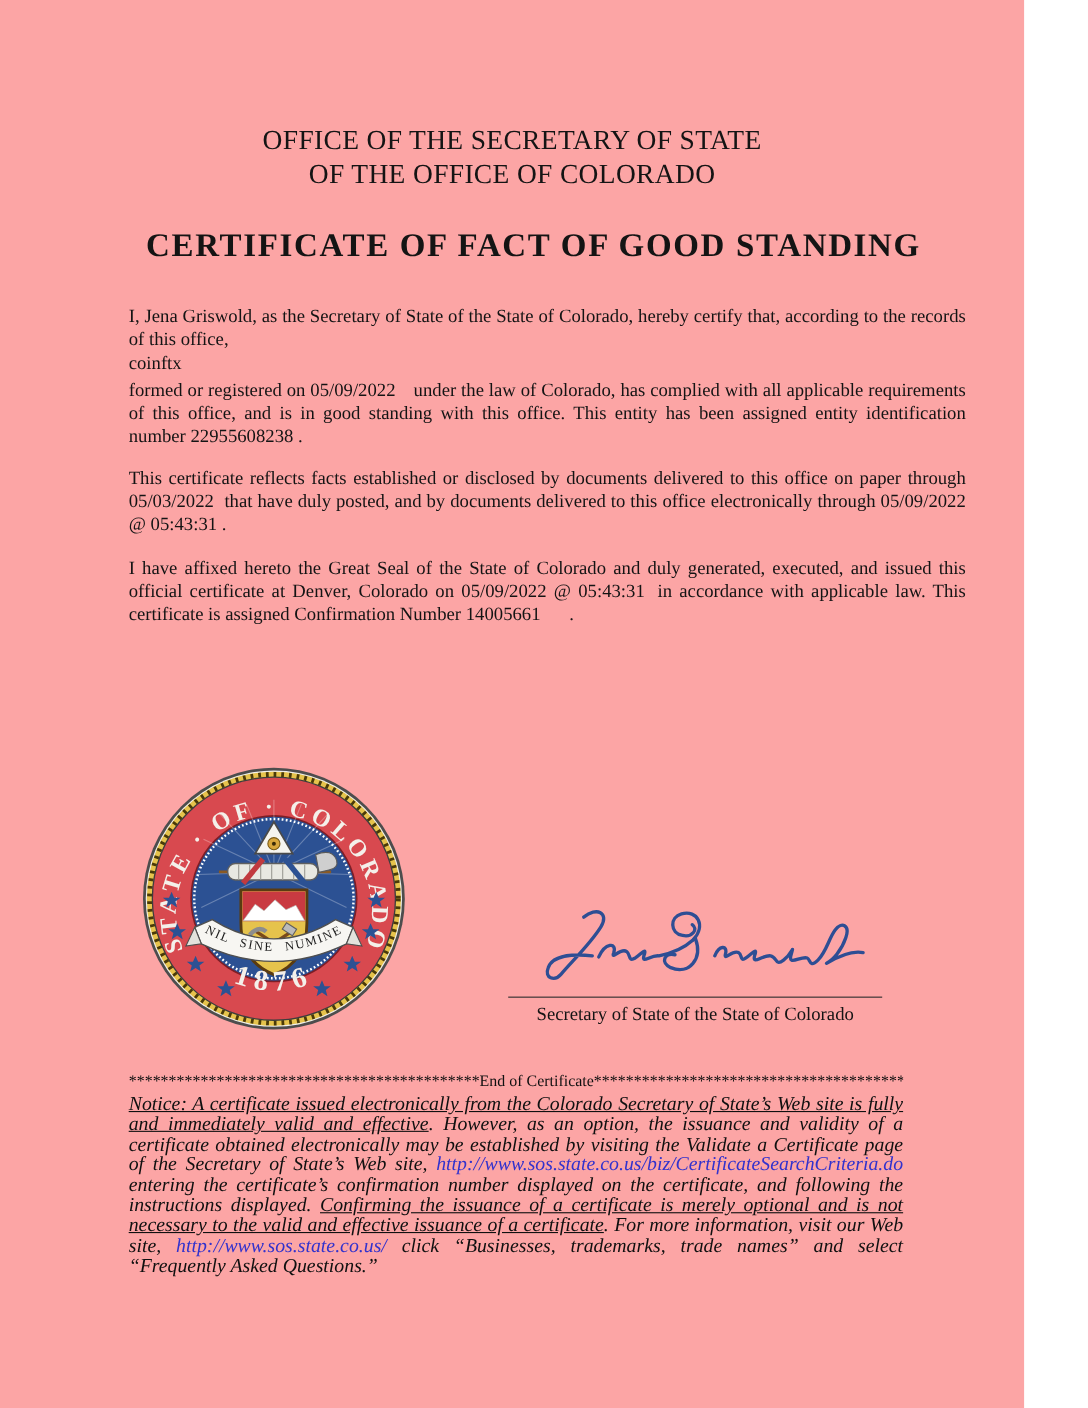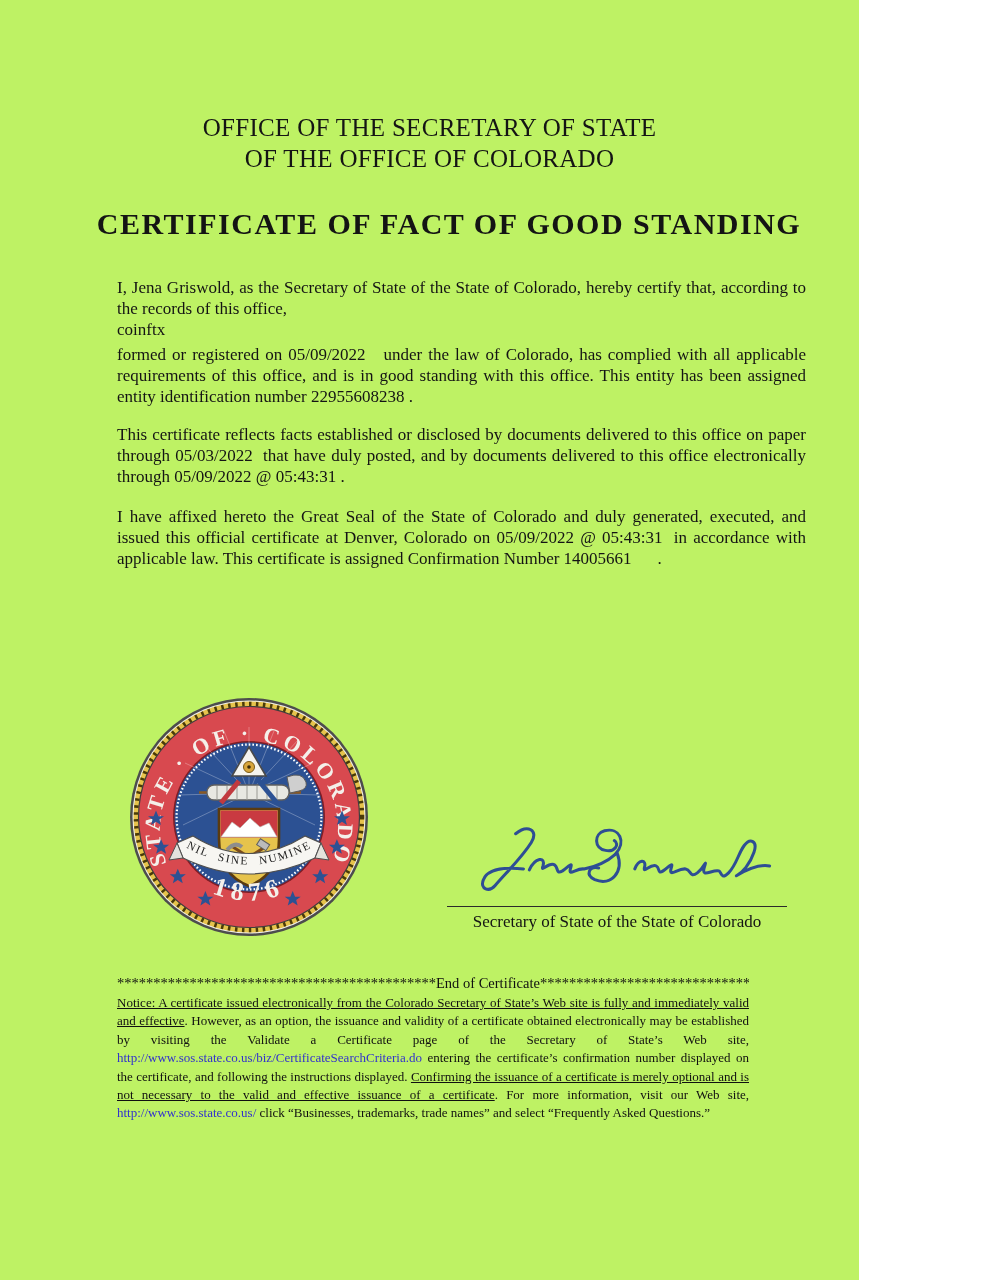--- a/index.html
+++ b/index.html
@@ -1,44 +1,44 @@
 <!DOCTYPE html>
 <html><head>
 <meta charset="utf-8">
 <style>
   html,body { margin:0; padding:0; background:#ffffff; }
   .page {
-    position:relative; width:859px; height:1280px; background:#bef264;
+    position:relative; width:931px; height:1280px; background:#fca5a5;
     color:#141414; font-family:"Liberation Serif", serif; overflow:hidden;
   }
   .header { padding-top:112px; text-align:center; font-size:25px; line-height:31px; letter-spacing:0.3px; }
   .doc-title { margin:33px 0 0 0; text-align:center; font-weight:bold; font-size:30px; letter-spacing:1.5px; font-family:"Liberation Serif", serif;padding-left:39px; }
   .content { margin:0 53px 0 117px; font-size:17px; line-height:21px; }
   .content p { margin:0; }
   .p-intro   { margin-top:36px !important; text-align:justify; }
   .center-line { text-align:left; }
   .gap-isa  { margin-top:27px; }
   .gap-type { margin-top:6px; }
   .p-formed   { margin-top:4px !important;  text-align:justify; }
   .p-reflects { margin-top:17px !important; text-align:justify; }
   .p-affixed  { margin-top:19px !important; text-align:justify; }
   .sp-md { margin-right:12px; }
   .sp-sm { margin-right:5px; }
   .sp-lg { margin-right:26px; }
 
   .seal { position:absolute; left:129px; top:697px; width:240px; height:240px; }
 
-  .sig-block { position:absolute; left:447px; top:824px; width:340px; }
+  .sig-block { position:absolute; left:462px; top:824px; width:340px; }
   .sig-svg { display:block; margin-left:22px; width:316px; height:84px; }
   .sig-line { border-top:1.6px solid #2b2b2b; margin-top:-2px; }
   .sig-caption { text-align:center; font-size:17px; padding-top:5px; }
 
   .footer { position:absolute; left:117px; right:110px; top:975px; }
   .end-line { font-size:14.5px; white-space:nowrap; overflow:hidden; color:#101010; }
-  .notice { margin-top:2px; font-size:13px; line-height:18.4px; text-align:justify; color:#101010; }
+  .notice { margin-top:2px; font-style:italic; font-size:18px; line-height:18.4px; text-align:justify; color:#101010; }
   .u { text-decoration:underline; }
   .lnk { color:#3232cd; cursor:pointer; }
 </style>
 </head>
 <body>
 
 <div class="page">
 
   <div class="header">
     <div>OFFICE OF THE SECRETARY OF STATE</div>

